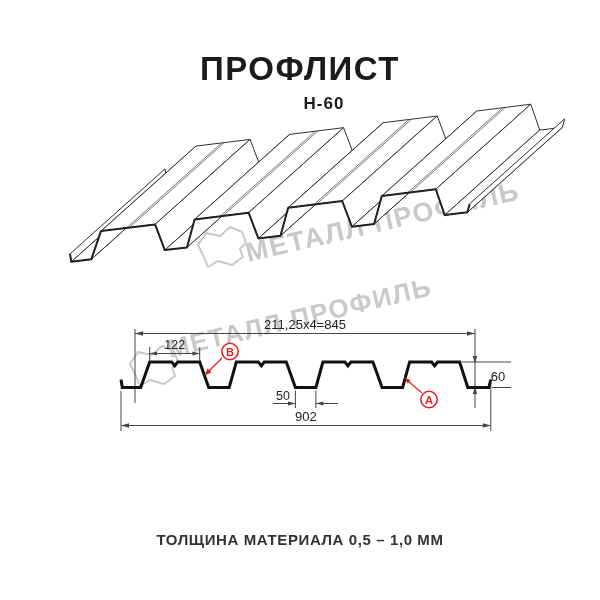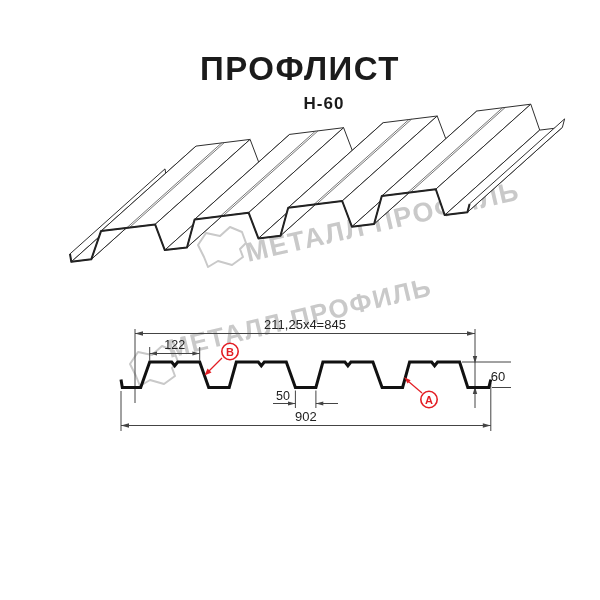--- a/index.html
+++ b/index.html
@@ -130,13 +130,14 @@
 
       <g>
         <line x1="422" y1="393" x2="408.5" y2="381.5" stroke="#e31e24" stroke-width="1.2"></line>
         <polygon points="404,377 410.6,380.2 407.6,383.4" fill="#e31e24"></polygon>
         <circle cx="429" cy="399.5" r="8.2" fill="#fff" stroke="#e31e24" stroke-width="1.6"></circle>
         <text class="redletter" x="429" y="403.5" text-anchor="middle">А</text>
       </g>
     </g>
   </svg>
 
+  <div class="footer">ТОЛЩИНА МАТЕРИАЛА 0,5 – 1,0 ММ</div>
 </div>
 
 </body></html>

